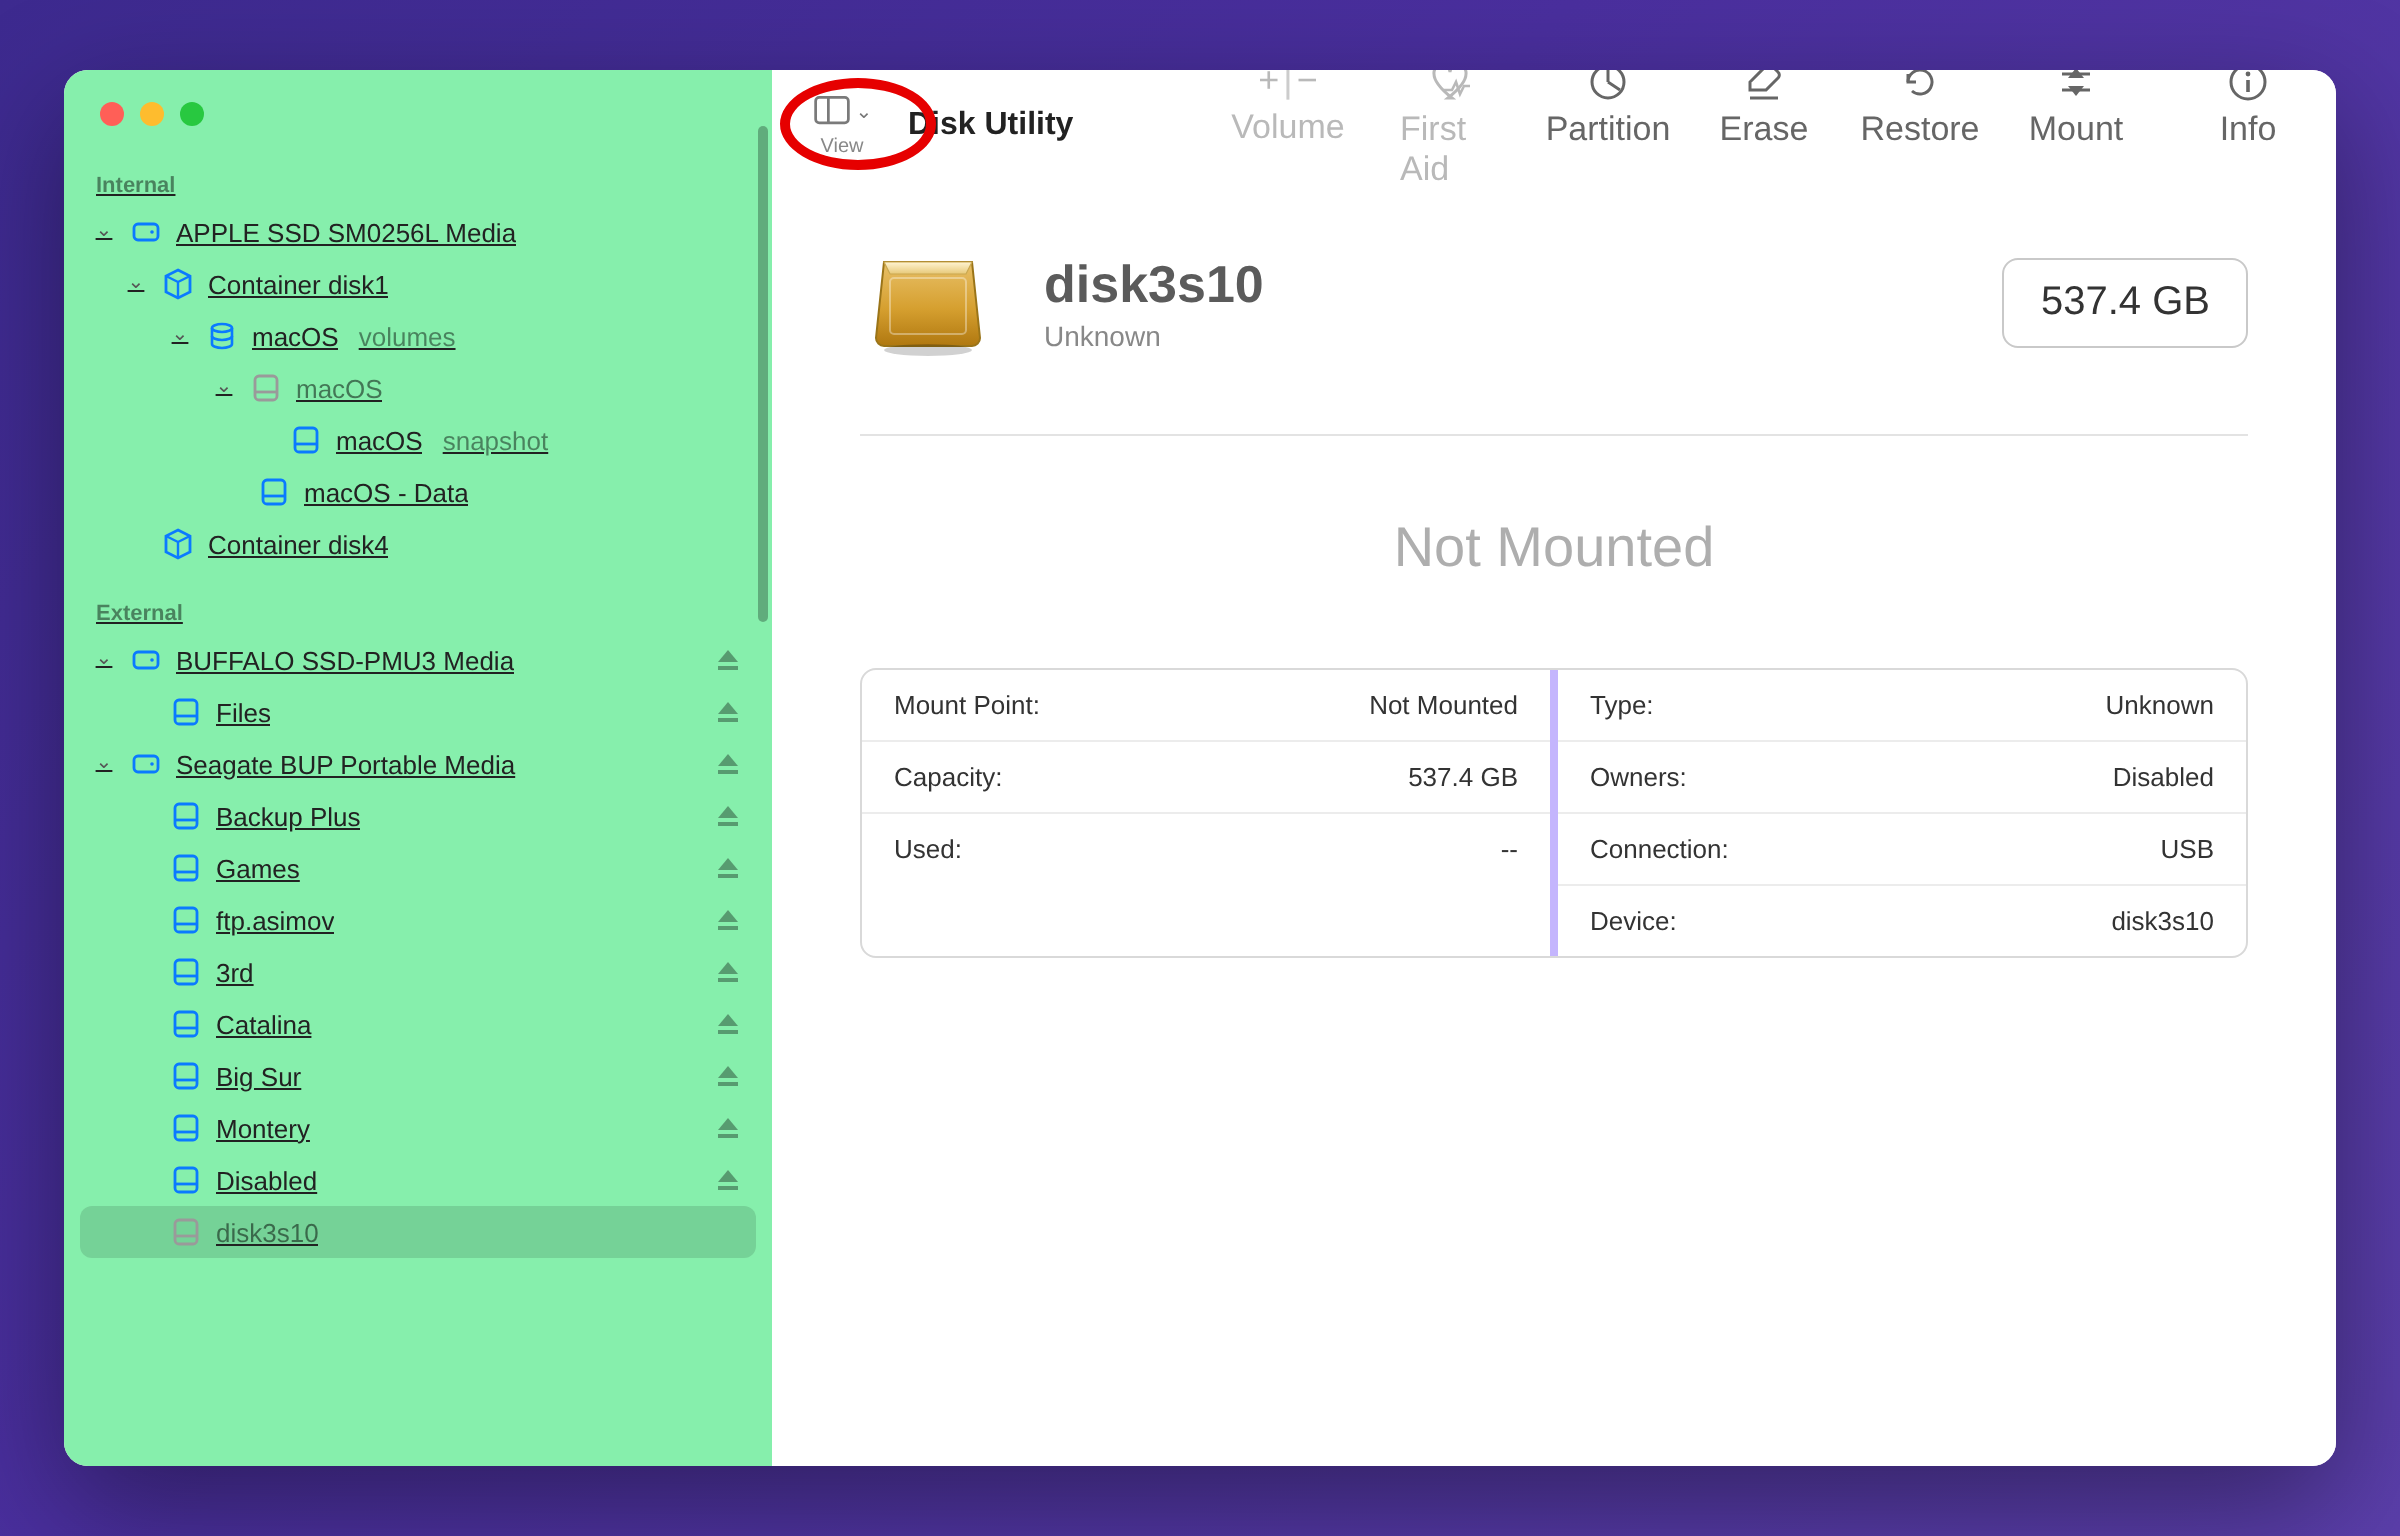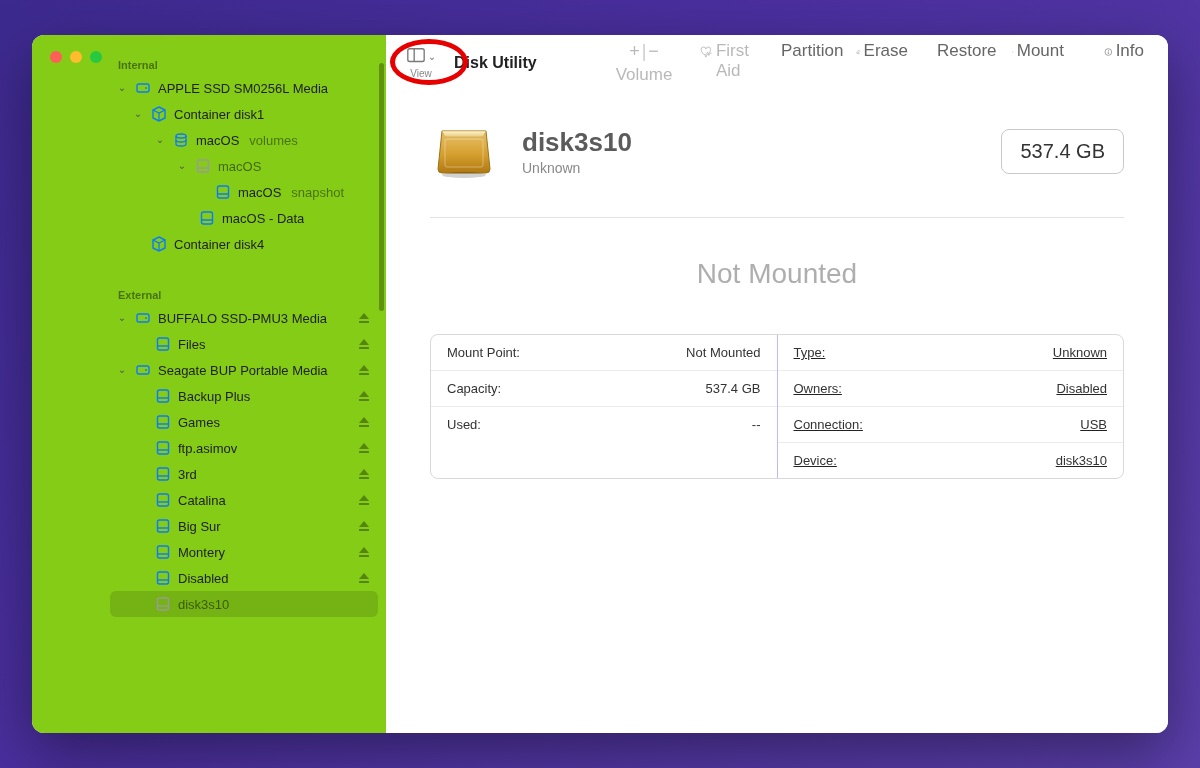--- a/index.html
+++ b/index.html
@@ -13,23 +13,24 @@
   .window {
     width: 1136px; height: 698px;
     background: #fff;
     border-radius: 12px;
     box-shadow: 0 20px 60px rgba(0,0,0,.4);
     display: flex; overflow: hidden; position: relative;
   }
   
   .sidebar {
     width: 354px; flex: 0 0 354px;
-    background: #84cc16;
-    display: flex; flex-direction: row;
+    background: #86efac;
+    display: flex; flex-direction: column;
     position: relative;
+    text-decoration: underline;
   }
   .sidebar-scroll-indicator {
     position: absolute; right: 2px; top: 28px; width: 5px; height: 248px;
     background: rgba(0,0,0,.28); border-radius: 3px;
   }
   .traffic { display: flex; gap: 8px; padding: 16px 0 0 18px; }
   .tl { width: 12px; height: 12px; border-radius: 50%; }
   .tl.red { background: #ff5f57; }
   .tl.yellow { background: #febc2e; }
   .tl.green { background: #28c840; }
@@ -73,21 +74,21 @@
     border-bottom: 1px solid transparent; position: relative;
   }
   .view-btn {
     display: flex; align-items: center; flex-direction: column; justify-content: center;
     width: 54px; color: #7a7a7a; position: relative; cursor: default;
   }
   .view-btn .icon-row { display:flex; align-items:center; gap:2px; }
   .view-btn-label { font-size: 10px; color: #888; margin-top:2px; }
   .title { font-weight: 600; font-size: 16px; margin-left: 6px; }
   .tool-actions { margin-left: auto; display: flex; gap: 26px; align-items: flex-start; }
-  .tool-item { display: flex; flex-direction: row; align-items: flex-start; gap: 3px; color: #666; cursor: default; width: 52px; }
+  .tool-item { display: flex; flex-direction: column; align-items: center; gap: 3px; color: #666; cursor: default; width: 52px; }
   .tool-item.disabled { color: #b9b9b9; }
   .tool-item .ti-label { font-size: 17px; }
   .tool-item svg { width: 22px; height: 22px; }
   .vol-group { display:flex; flex-direction:column; align-items:center; width:60px; }
   .vol-group .pm { display:flex; gap:2px; color:#b9b9b9; font-size:18px; font-weight:300; }
 
   .highlight-circle {
     position: absolute; border: 5px solid #e60000; border-radius: 50%;
     width: 78px; height: 46px; pointer-events: none; z-index: 50;
   }
@@ -104,21 +105,21 @@
   }
   .hr { height:1px; background:#e3e3e3; margin: 32px 0 0 0; }
   .not-mounted {
     text-align:center; font-size: 28px; color: #aeaeae; margin: 40px 0 44px 0; font-weight: 400;
   }
   .info-grid {
     border:1px solid #d9d9d9; border-radius:8px;
     display:flex; overflow:hidden;
   }
   .info-col { flex:1; }
-  .info-col + .info-col { border-left:1px solid #c4b5fd;text-decoration:underline; }
+  .info-col + .info-col { border-left:4px solid #c4b5fd; }
   .info-row { display:flex; justify-content:space-between; padding:10px 16px; border-bottom:1px solid #ececec; }
   .info-row:last-child { border-bottom:none; }
   .info-key { color:#333; }
   .info-val { color:#333; }
 
   
   .blue { color:#0a7aff; }
   .cube { color:#0a7aff; }
   .grey { color:#9a9a9a; }
 </style>
@@ -268,21 +269,21 @@
       <div class="sb-row indent-1">
         <span class="chev spacer">›</span>
         <span class="sb-icon cube">
             <svg viewBox="0 0 18 18">
               <use href="#i-cube"></use>
             </svg>
           </span>
         <span class="sb-label">Container disk4</span>
       </div>
 
-      <div class="sb-section-label" style="margin-top:26px">External</div>
+      <div class="sb-section-label" style="margin-top:10px">External</div>
 
       <div class="sb-row indent-0">
         <span class="chev">⌄</span>
         <span class="sb-icon blue">
             <svg viewBox="0 0 18 18">
               <use href="#i-hdd"></use>
             </svg>
           </span>
         <span class="sb-label">BUFFALO SSD-PMU3 Media</span>
         <span class="eject">

